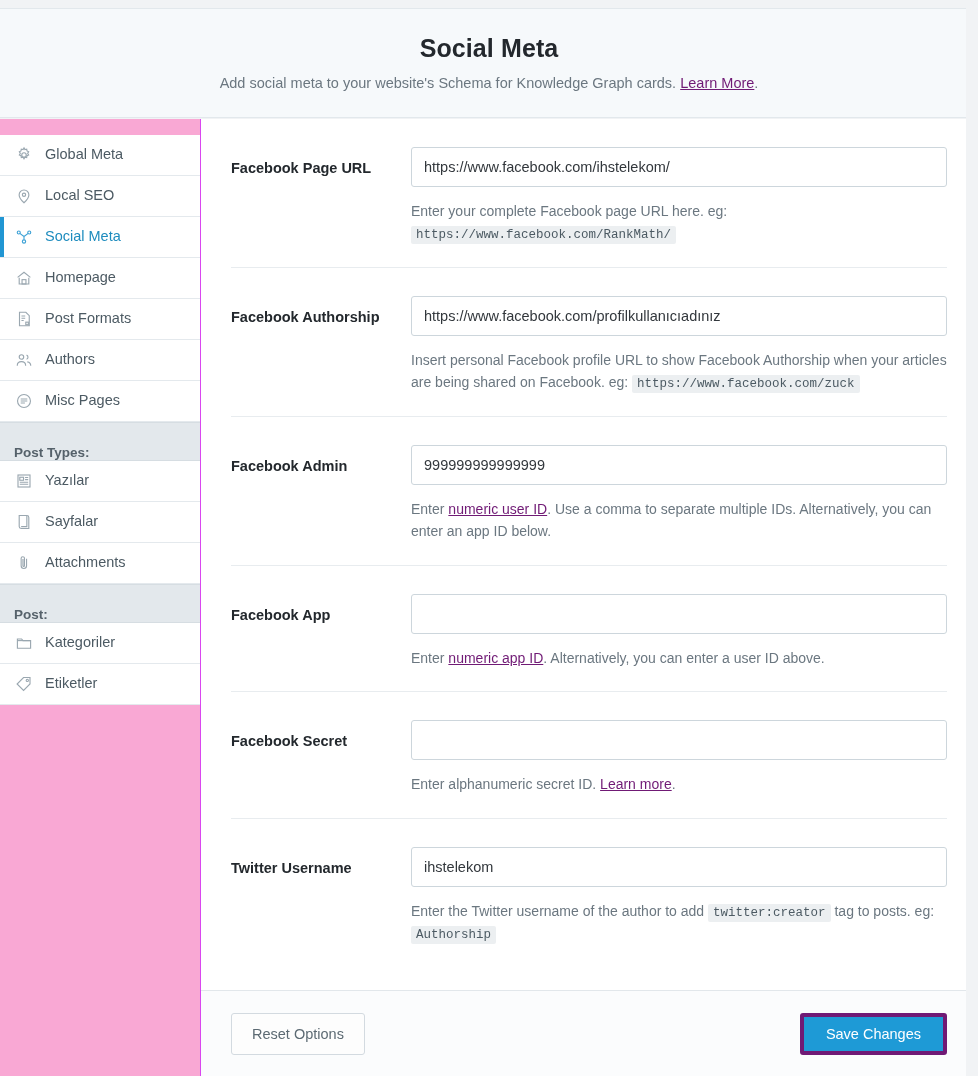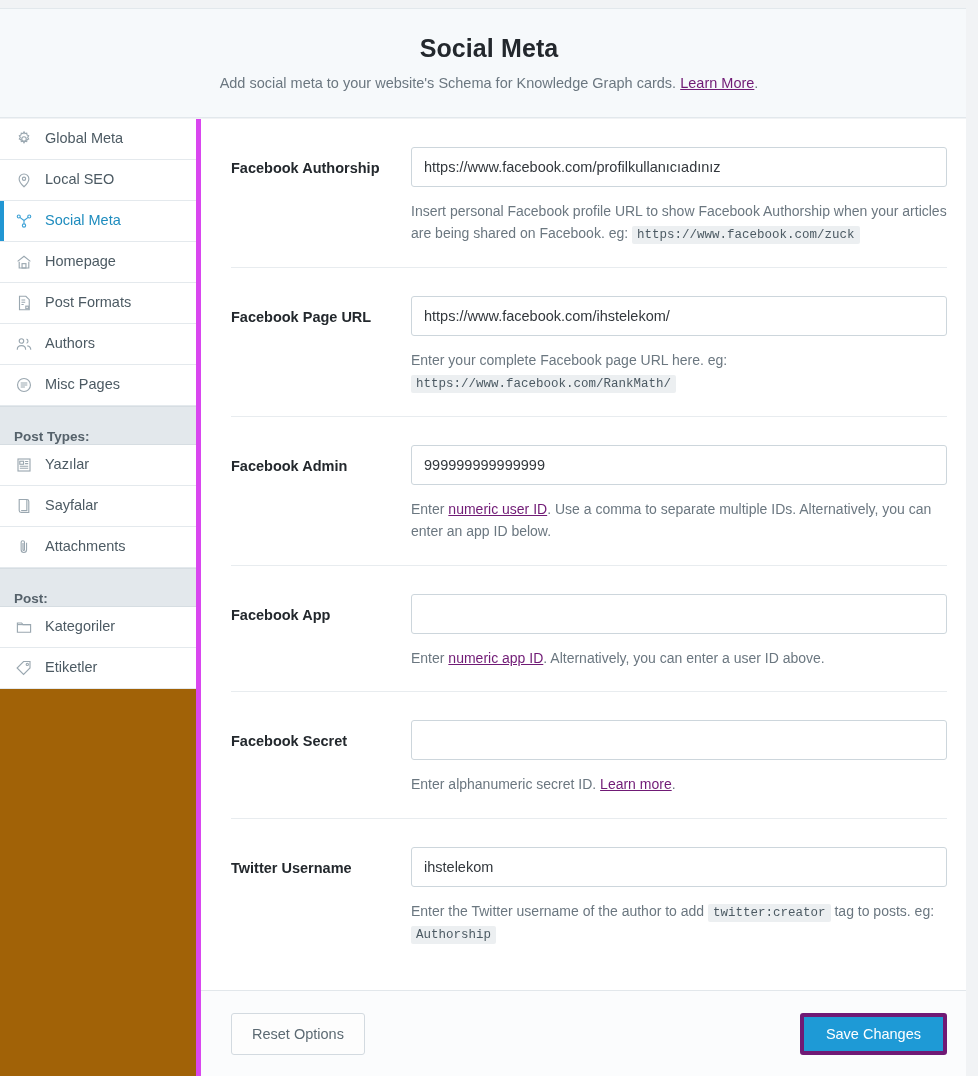--- a/index.html
+++ b/index.html
@@ -52,23 +52,23 @@
     width: 978px;
     height: 957px;
     display: flex;
     align-items: stretch;
   }
 
   
   .sidebar {
     width: 201px;
     flex: 0 0 201px;
-    background: #a16207;
-    border-right: 5px solid #d946ef;
-    padding-top: 0px;
+    background: #f9a8d4;
+    border-right: 1px solid #d946ef;
+    padding-top: 16px;
   }
   .nav-item {
     position: relative;
     height: 41px;
     display: flex;
     align-items: center;
     padding-left: 14px;
     background: #ffffff;
     border-bottom: 1px solid #e4e9ed;
     font-size: 14.5px;
@@ -345,31 +345,31 @@
               <circle cx="16.4" cy="7.2" r="1.5"></circle>
             </svg>
           </span>
           <span class="nav-label">Etiketler</span>
         </div>
       </nav>
 
     <div class="main">
       <div class="fields" id="fields">
           <div class="field">
+            <div class="field-label">Facebook Page URL</div>
+            <div class="field-control">
+              <input type="text" placeholder="" value="https://www.facebook.com/ihstelekom/" style="">
+              <div class="hint"><span>Enter your complete Facebook page URL here. eg: </span><code>https://www.facebook.com/RankMath/</code></div>
+            </div>
+          </div>
+          <div class="field">
             <div class="field-label">Facebook Authorship</div>
             <div class="field-control">
               <input type="text" placeholder="" value="https://www.facebook.com/profilkullanıcıadınız" style="">
               <div class="hint"><span>Insert personal Facebook profile URL to show Facebook Authorship when your articles are being shared on Facebook. eg: </span><code>https://www.facebook.com/zuck</code></div>
-            </div>
-          </div>
-          <div class="field">
-            <div class="field-label">Facebook Page URL</div>
-            <div class="field-control">
-              <input type="text" placeholder="" value="https://www.facebook.com/ihstelekom/" style="">
-              <div class="hint"><span>Enter your complete Facebook page URL here. eg: </span><code>https://www.facebook.com/RankMath/</code></div>
             </div>
           </div>
           <div class="field">
             <div class="field-label">Facebook Admin</div>
             <div class="field-control">
               <input type="text" placeholder="" value="999999999999999" style="">
               <div class="hint"><span>Enter </span><a href="#">numeric user ID</a><span>. Use a comma to separate multiple IDs. Alternatively, you can enter an app ID below.</span></div>
             </div>
           </div>
           <div class="field">

